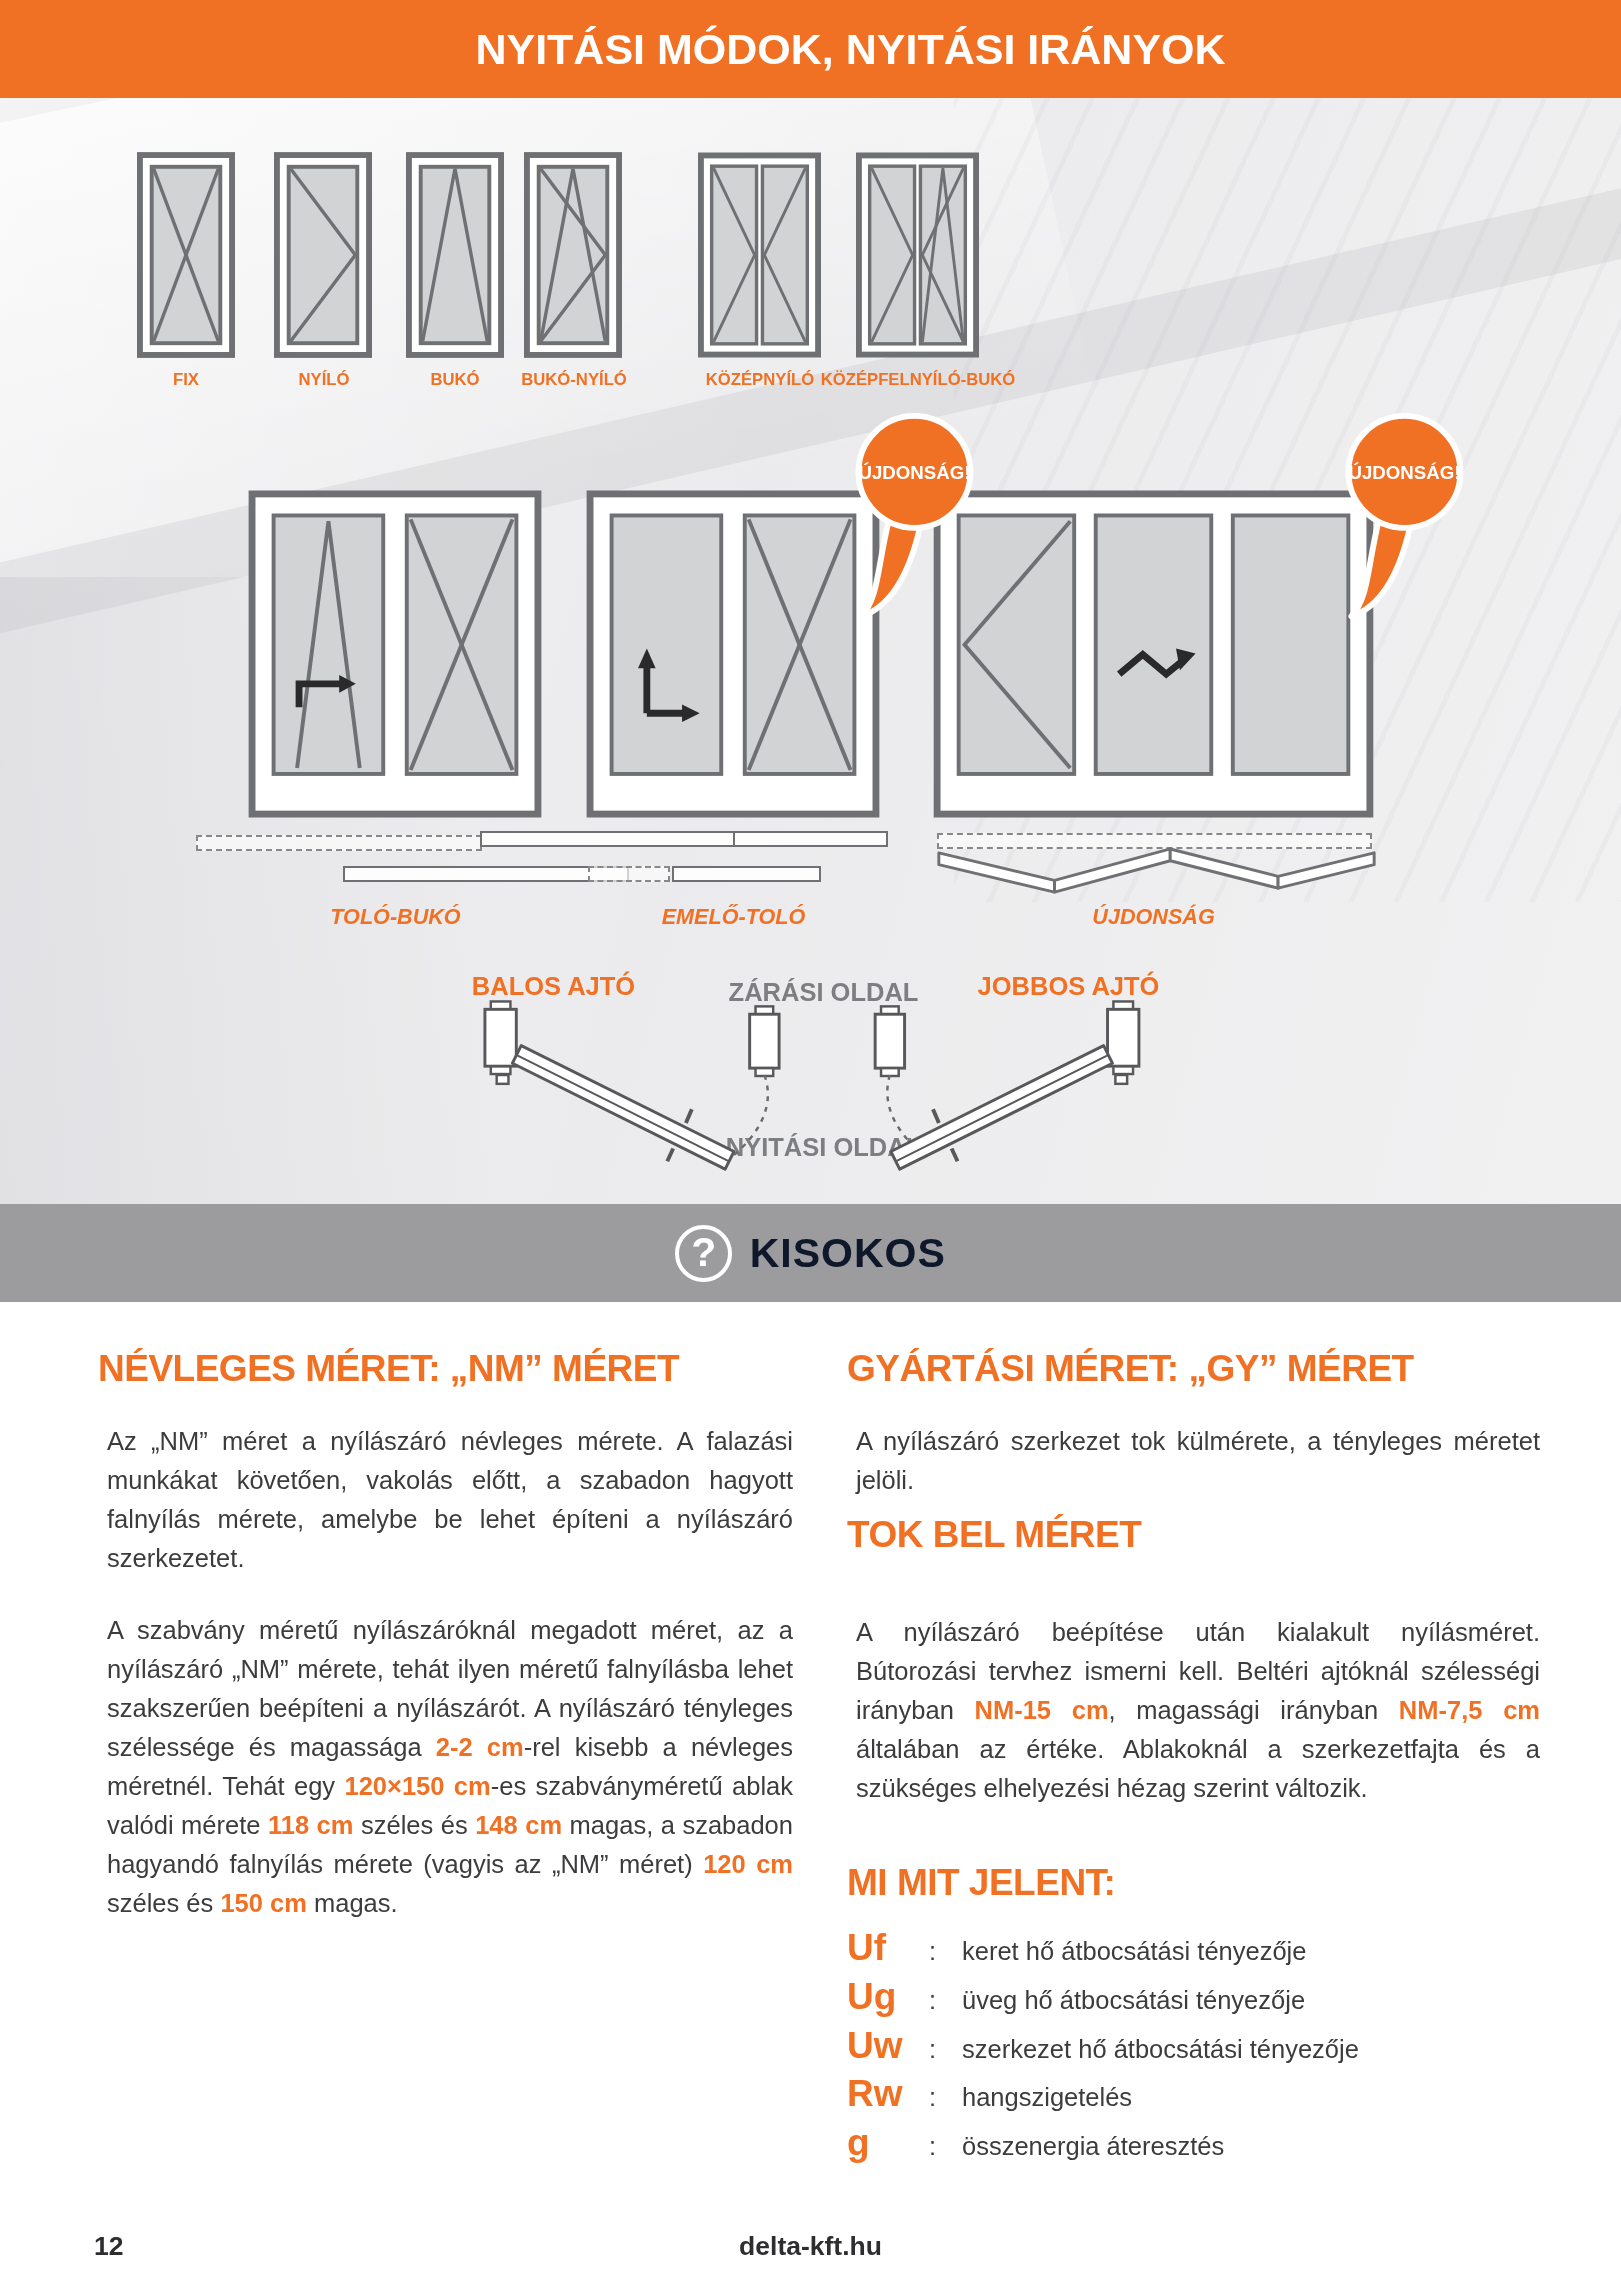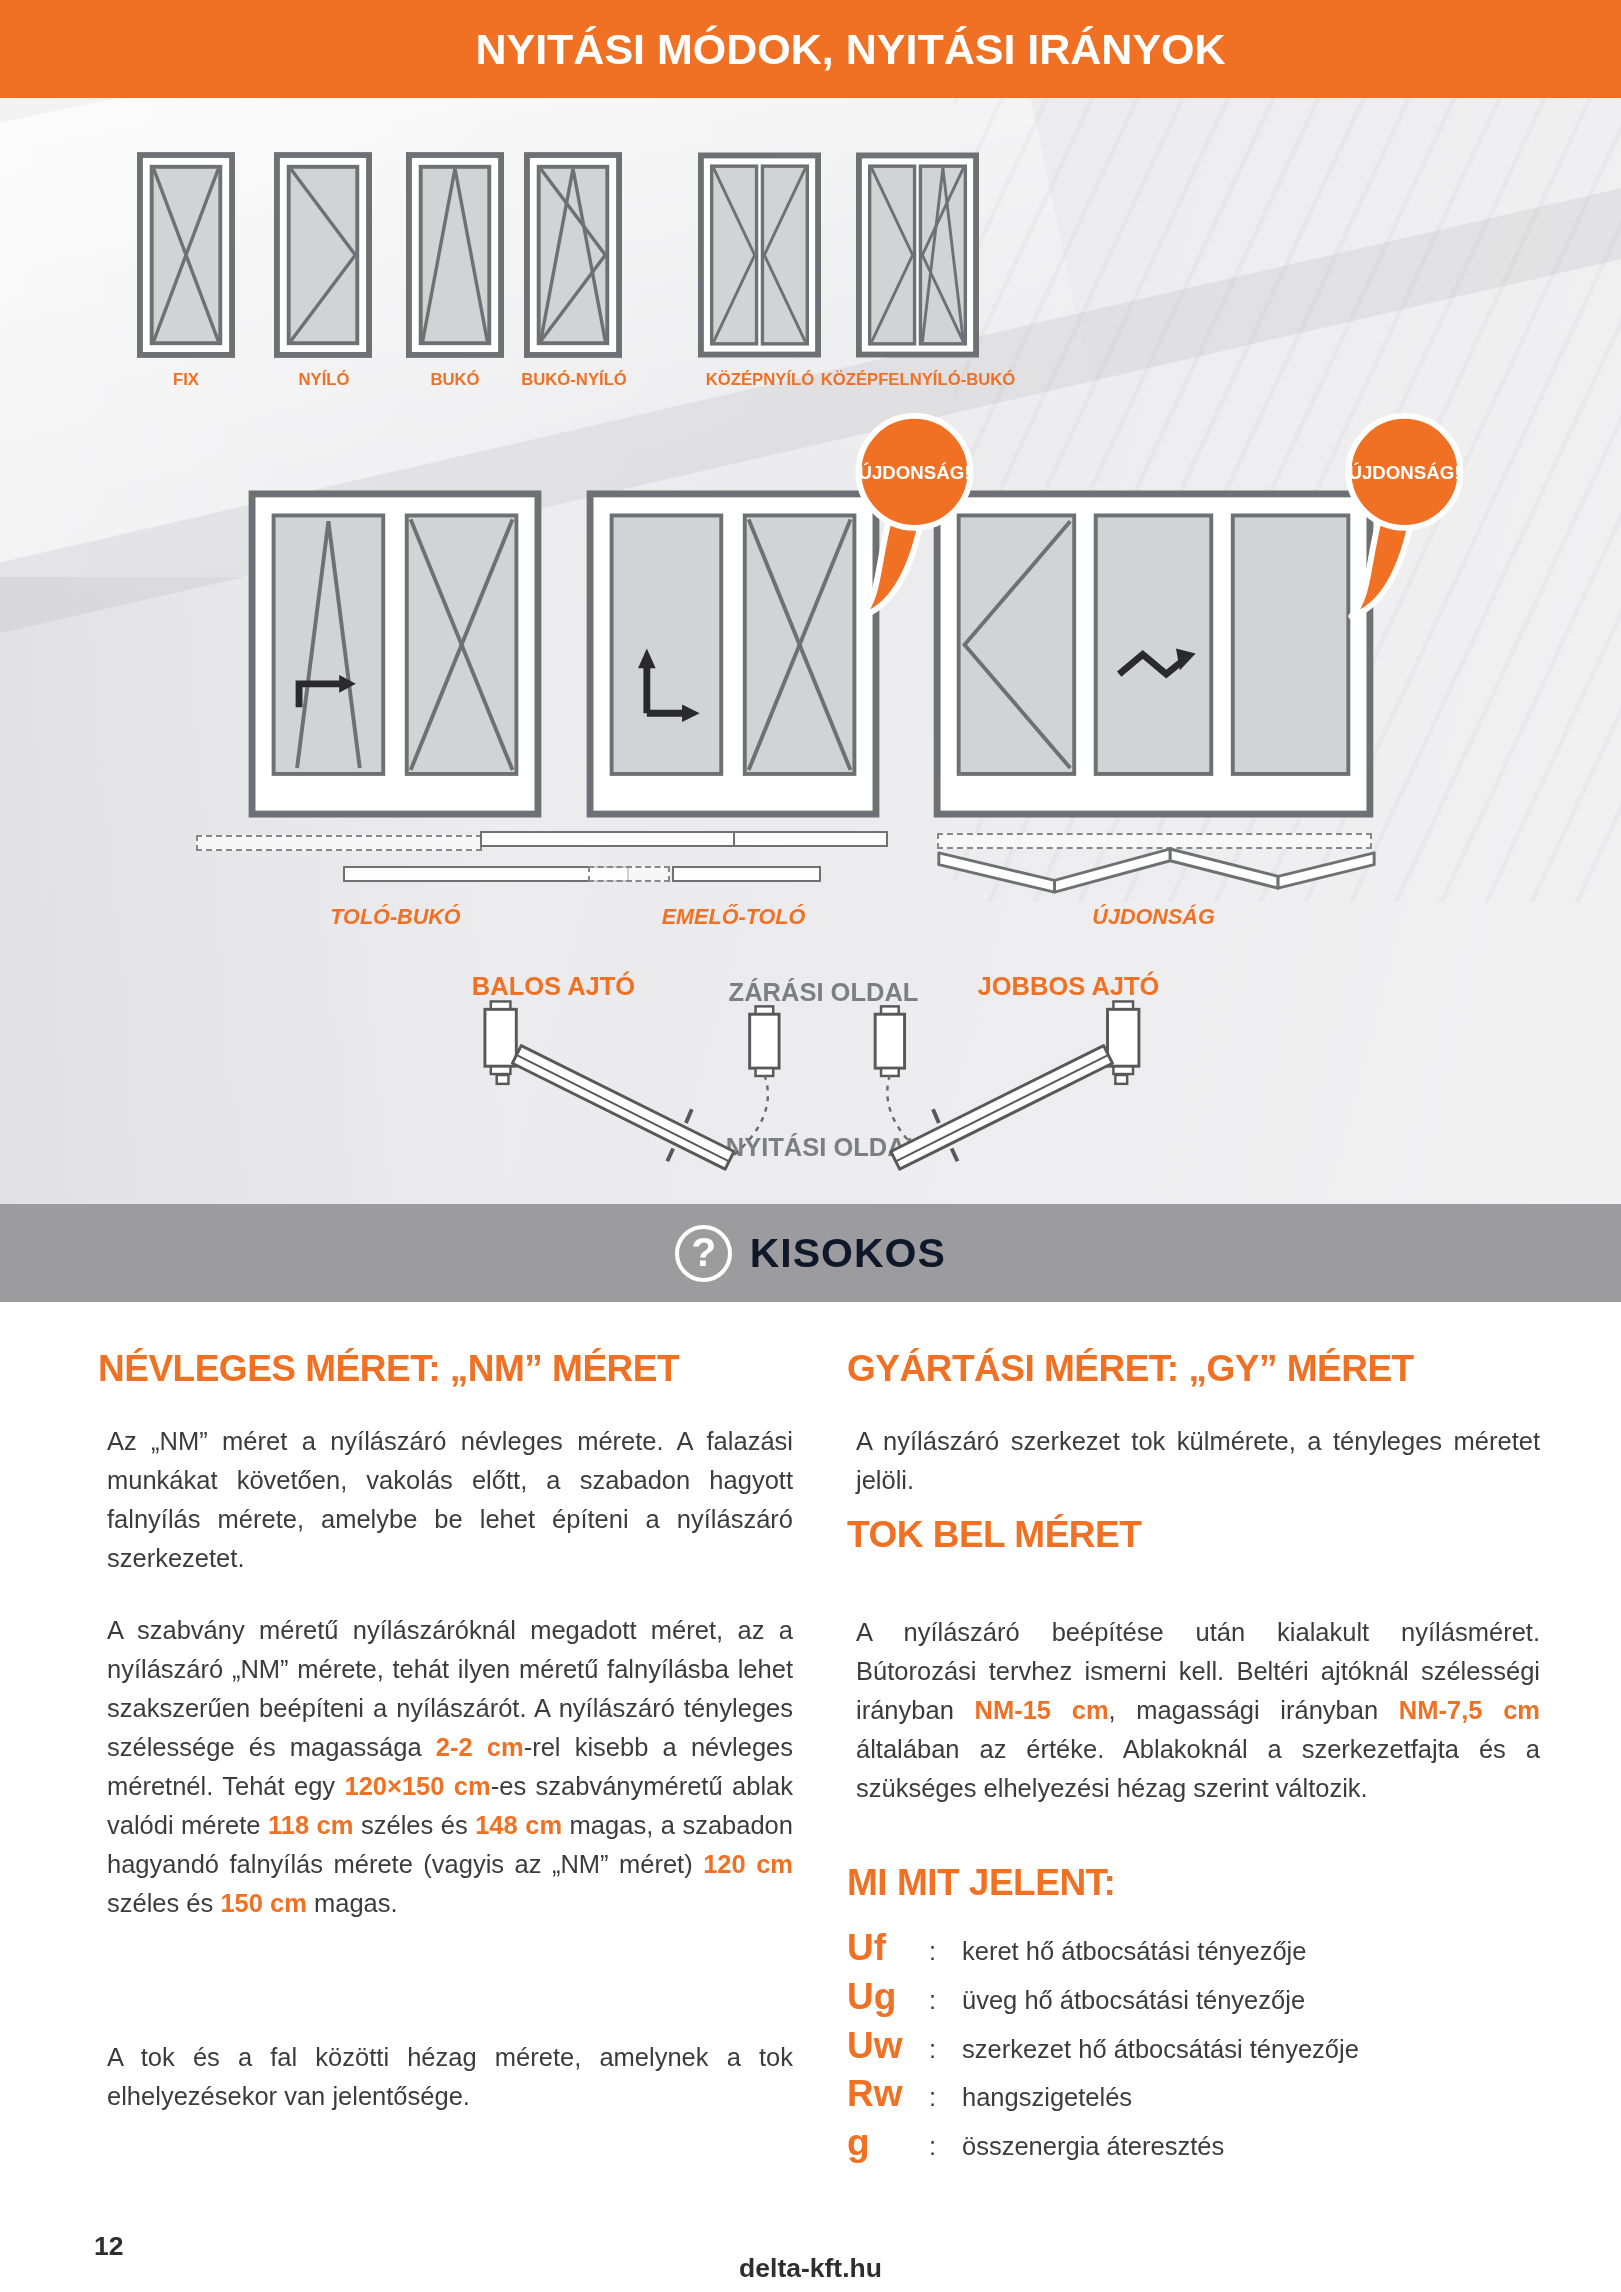--- a/index.html
+++ b/index.html
@@ -43,21 +43,21 @@
   h2.sec{margin:0;color:#f07123;font-size:37px;font-weight:700;letter-spacing:-0.5px;}
   p.body{margin:9px;font-size:25.5px;line-height:39px;text-align:justify;color:#3c3c3e;}
   .hl{color:#f07123;font-weight:700;}
   .def-row{display:flex;align-items:baseline;margin-bottom:10.8px;}
   .def-term{width:82px;color:#f07123;font-size:37px;font-weight:700;line-height:38px;}
   .def-colon{width:33px;font-size:25.5px;color:#3c3c3e;}
   .def-text{font-size:25.5px;color:#3c3c3e;}
   
   .footer-page{position:absolute;left:94px;top:2231px;font-size:26.5px;font-weight:700;color:#2e2e30;}
   .footer-site{position:absolute;left:0;top:2231px;width:1621px;text-align:center;font-size:26.5px;
-               font-weight:700;color:#2e2e30;margin-top:22px;}
+               font-weight:700;color:#2e2e30;}
   svg{display:block;}
 </style>
 </head>
 <body>
 
 <div class="page">
 
   <div class="photo-bg">
     <div class="roof1"></div>
     <div class="beam"></div>
@@ -249,23 +249,20 @@
 
   <div class="col-block" style="left:98px;top:1348px;width:704px">
     <h2 class="sec">NÉVLEGES MÉRET: „NM” MÉRET</h2>
   </div>
   <div class="col-block" style="left:98px;top:1413px;width:704px">
     <p class="body"><span>Az „NM” méret a nyílászáró névleges mérete. A falazási munkákat követően, vakolás előtt, a szabadon hagyott falnyílás mérete, amelybe be lehet építeni a nyílászáró szerkezetet.</span></p>
   </div>
   <div class="col-block" style="left:98px;top:1602px;width:704px">
     <p class="body"><span>A szabvány méretű nyílászáróknál megadott méret, az a nyílászáró „NM” mérete, tehát ilyen méretű falnyílásba lehet szakszerűen beépíteni a nyílászárót. A nyílászáró tényleges szélessége és magassága </span><span class="hl">2-2 cm</span><span>-rel kisebb a névleges méretnél. Tehát egy </span><span class="hl">120×150 cm</span><span>-es szabványméretű ablak valódi mérete </span><span class="hl">118 cm</span><span> széles és </span><span class="hl">148 cm</span><span> magas, a szabadon hagyandó falnyílás mérete (vagyis az „NM” méret) </span><span class="hl">120 cm</span><span> széles és </span><span class="hl">150 cm</span><span> magas.</span></p>
   </div>
-  <div class="col-block" style="left:98px;top:2029px;width:704px">
-    <p class="body"><span>A tok és a fal közötti hézag mérete, amelynek a tok elhelyezésekor van jelentősége.</span></p>
-  </div>
 
   <div class="col-block" style="left:847px;top:1348px;width:702px">
     <h2 class="sec">GYÁRTÁSI MÉRET: „GY” MÉRET</h2>
   </div>
   <div class="col-block" style="left:847px;top:1413px;width:702px">
     <p class="body"><span>A nyílászáró szerkezet tok külmérete, a tényleges méretet jelöli.</span></p>
   </div>
   <div class="col-block" style="left:847px;top:1514px;width:702px">
     <h2 class="sec">TOK BEL MÉRET</h2>
   </div>

